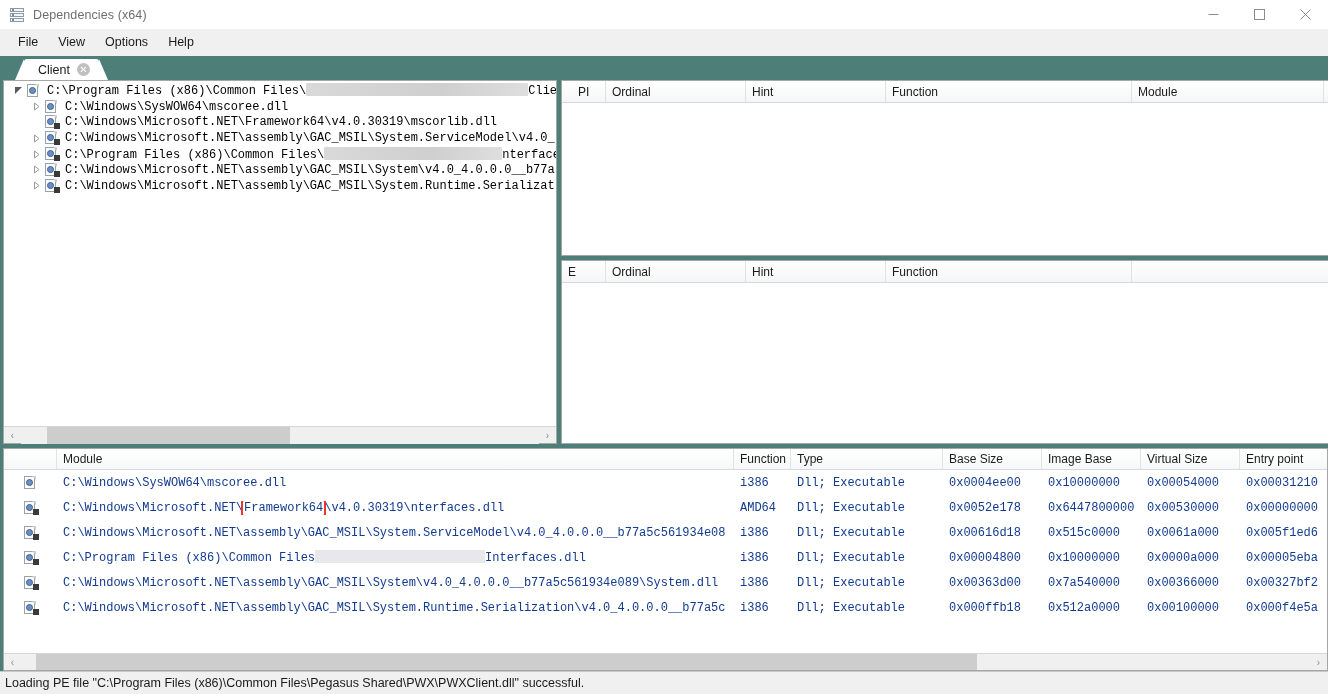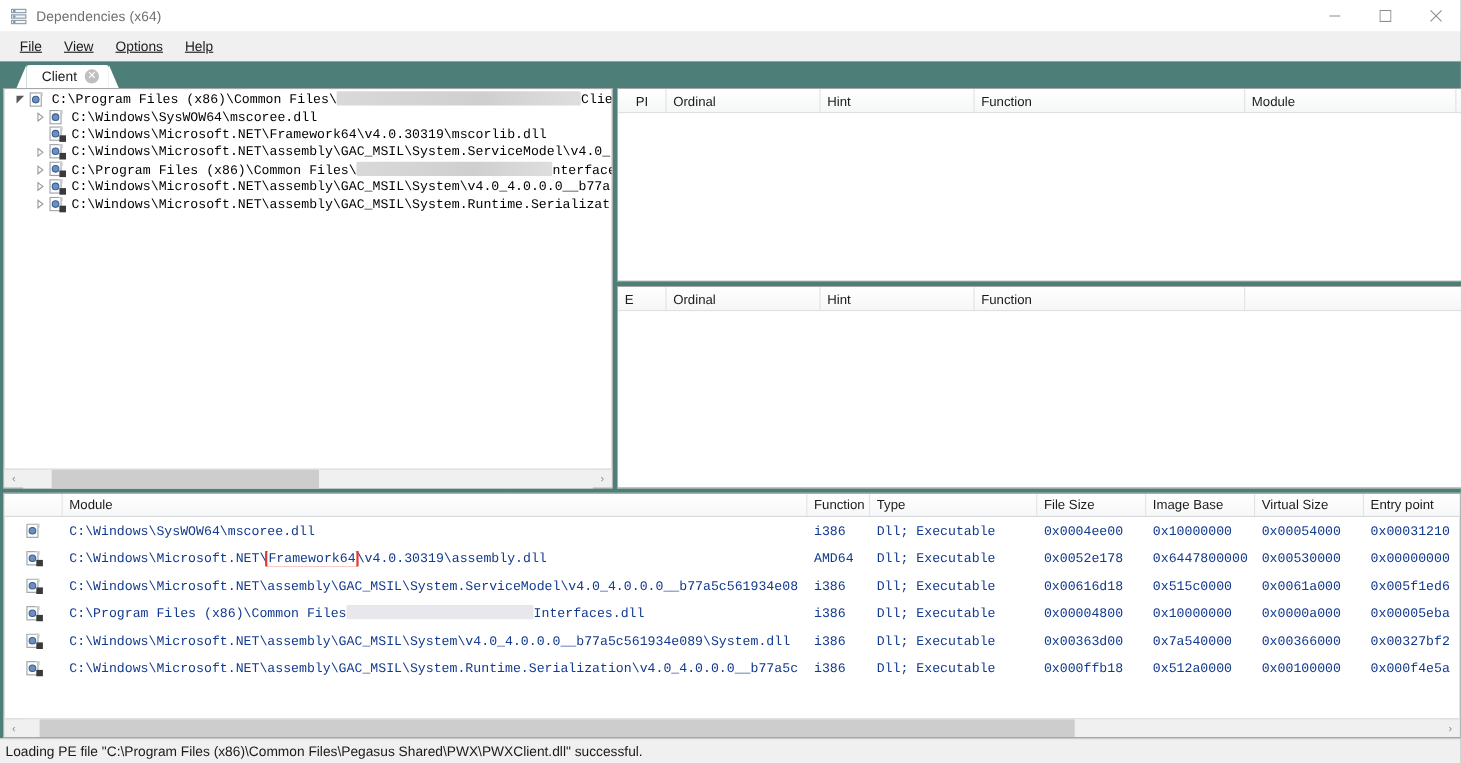--- a/index.html
+++ b/index.html
@@ -60,21 +60,20 @@
     height: 27px; min-height: 27px;
     background: #f0f0f0;
     display: flex; align-items: center;
     padding-left: 8px;
     border-bottom: 0;
   }
   .menu-item {
     font-size: 12.5px; color: #1b1b1b;
     padding: 4px 10px 5px 10px;
     white-space: nowrap;
-    text-decoration: underline;
   }
 
   
   .tabstrip {
     height: 24px; min-height: 24px;
     background: #4d7e78;
     position: relative;
     padding-left: 24px;
   }
   .tab {
@@ -473,21 +472,21 @@
         </div>
       </div>
     </div>
 
     <div class="lower">
       <div class="mod-header" id="modules-header">
           <div class="mod-th" style="width: 53px; min-width: 53px;"></div>
           <div class="mod-th" style="width: 677px; min-width: 677px;">Module</div>
           <div class="mod-th" style="width: 57px; min-width: 57px;">Function</div>
           <div class="mod-th" style="width: 152px; min-width: 152px;">Type</div>
-          <div class="mod-th" style="width: 99px; min-width: 99px;">File Size</div>
+          <div class="mod-th" style="width: 99px; min-width: 99px;">Base Size</div>
           <div class="mod-th" style="width: 99px; min-width: 99px;">Image Base</div>
           <div class="mod-th" style="width: 99px; min-width: 99px;">Virtual Size</div>
           <div class="mod-th" style="width: 92px; min-width: 92px;">Entry point</div>
         </div>
       <div class="mod-body" id="modules-body">
           <div class="mod-row">
             <div class="mod-cell mod-icon-cell" style="width: 53px; min-width: 53px;">
               <span class="ticon">
                 <span class="page"></span>
                 <span class="fold"></span>
@@ -504,21 +503,21 @@
           </div>
           <div class="mod-row">
             <div class="mod-cell mod-icon-cell" style="width: 53px; min-width: 53px;">
               <span class="ticon">
                 <span class="page"></span>
                 <span class="fold"></span>
                 <span class="gear"></span>
                 <span class="badge"></span>
               </span>
             </div>
-            <div class="mod-cell" style="width: 677px; min-width: 677px;"><span>C:\Windows\Microsoft.NET\</span><span class="highlight-box">Framework64</span><span>\v4.0.30319\assembly.dll</span></div>
+            <div class="mod-cell" style="width: 677px; min-width: 677px;"><span>C:\Windows\Microsoft.NET\</span><span class="highlight-box">Framework64</span><span>\v4.0.30319\nterfaces.dll</span></div>
             <div class="mod-cell" style="width: 57px; min-width: 57px;">AMD64</div>
             <div class="mod-cell" style="width: 152px; min-width: 152px;">Dll; Executable</div>
             <div class="mod-cell" style="width: 99px; min-width: 99px;">0x0052e178</div>
             <div class="mod-cell" style="width: 99px; min-width: 99px;">0x6447800000</div>
             <div class="mod-cell" style="width: 99px; min-width: 99px;">0x00530000</div>
             <div class="mod-cell" style="width: 92px; min-width: 92px;">0x00000000</div>
           </div>
           <div class="mod-row">
             <div class="mod-cell mod-icon-cell" style="width: 53px; min-width: 53px;">
               <span class="ticon">

